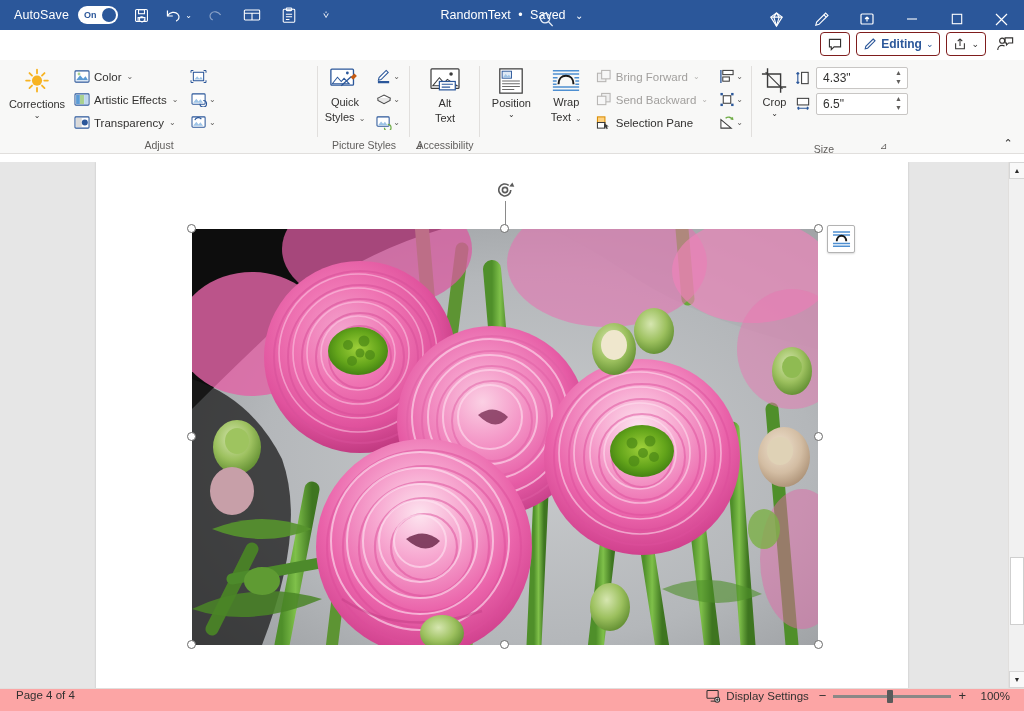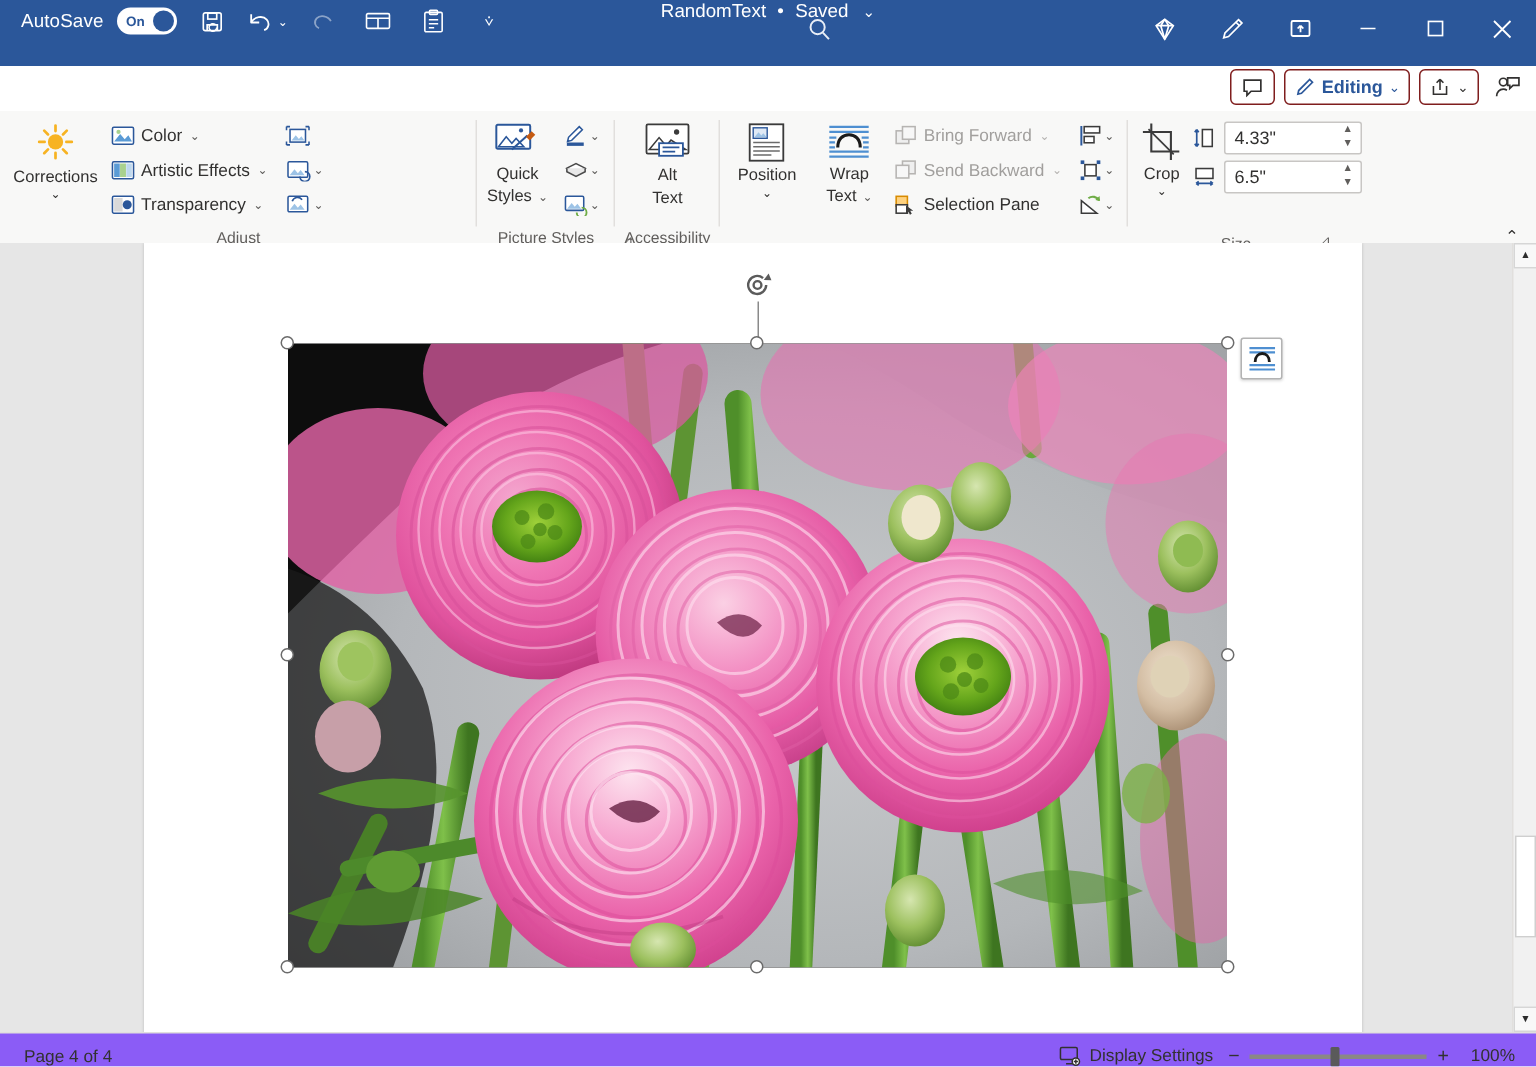--- a/index.html
+++ b/index.html
@@ -7,21 +7,21 @@
     margin: 0; padding: 0;
     width: 1024px; height: 711px;
     overflow: hidden;
     font-family: "Liberation Sans", sans-serif;
     background: #f3f2f1;
   }
   #app { position: relative; width: 1024px; height: 711px; background: #ffffff; }
 
   
   .titlebar {
-    height: 44px; background: #2b579a; display: flex; align-items: flex-start;
+    height: 30px; background: #2b579a; display: flex; align-items: center;
     color: #ffffff; font-size: 12px; position: relative;
   }
   .tb-left { display: flex; align-items: center; padding-left: 14px; gap: 9px; }
   .autosave-label { font-size: 12.5px; letter-spacing: .1px; }
   .toggle {
     width: 40px; height: 18px; border-radius: 9px; background: #ffffff;
     position: relative; display: flex; align-items: center;
     cursor: pointer; flex: none;
   }
   .toggle .knob {
@@ -187,22 +187,22 @@
   .vs-up { top: 0; }
   .vs-down { bottom: 0; }
   .vs-thumb {
     position: absolute; left: 1px; width: 14px; top: 395px; height: 68px;
     background: #ffffff; border: 1px solid #cfcfcf; cursor: pointer;
   }
 
   
   .statusbar {
     position: absolute; left: 0; right: 0; bottom: 0; height: 23px;
-    background: #8b5cf6; border-top: 1px solid #e1dfdd;
-    display: flex; align-items: flex-end; font-size: 11.5px; color: #323130;
+    background: #fca5a5; border-top: 1px solid #e1dfdd;
+    display: flex; align-items: flex-start; font-size: 11.5px; color: #323130;
   }
   .sb-left { padding-left: 16px; display: flex; align-items: center; gap: 18px; }
   .sb-right {
     margin-left: auto; display: flex; align-items: center; gap: 10px; padding-right: 14px;
   }
   .sb-item { cursor: pointer; display: flex; align-items: center; gap: 5px; }
   .zoomslider { display: flex; align-items: center; gap: 7px; }
   .ztrack { width: 118px; height: 3px; background: #8a8886; position: relative; cursor: pointer; }
   .zthumb {
     position: absolute; left: 54px; top: -5px; width: 6px; height: 13px;

